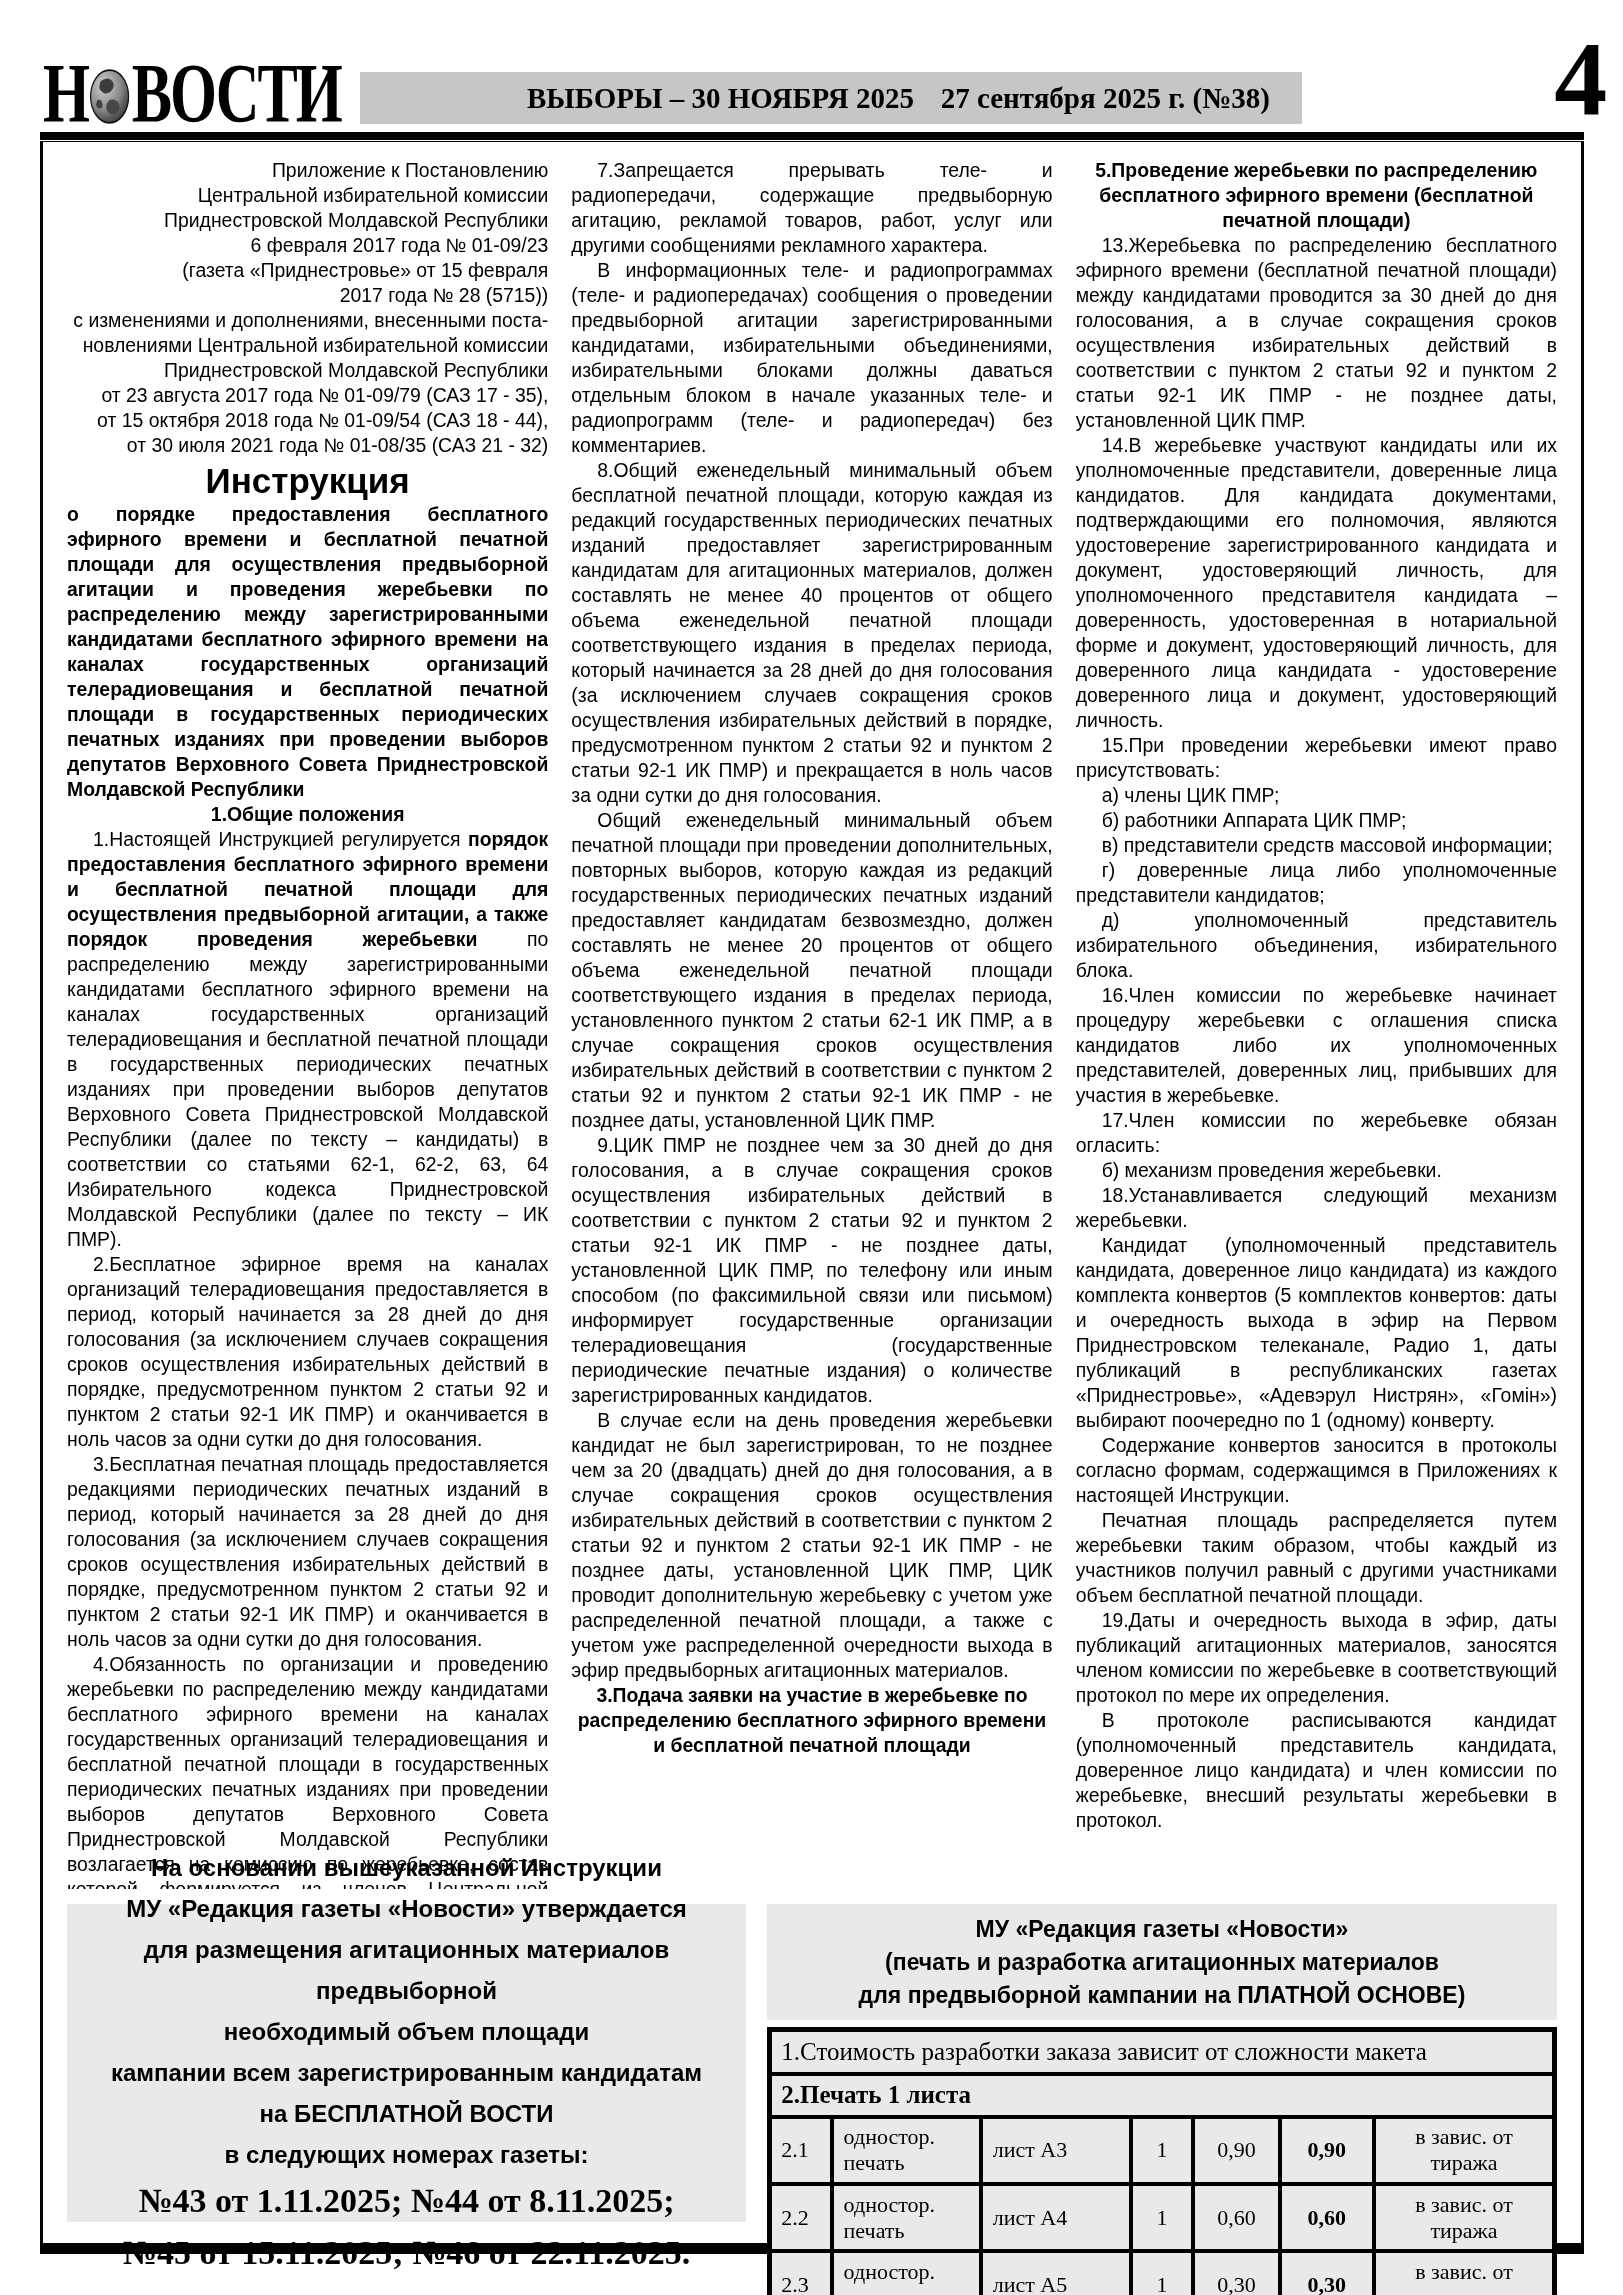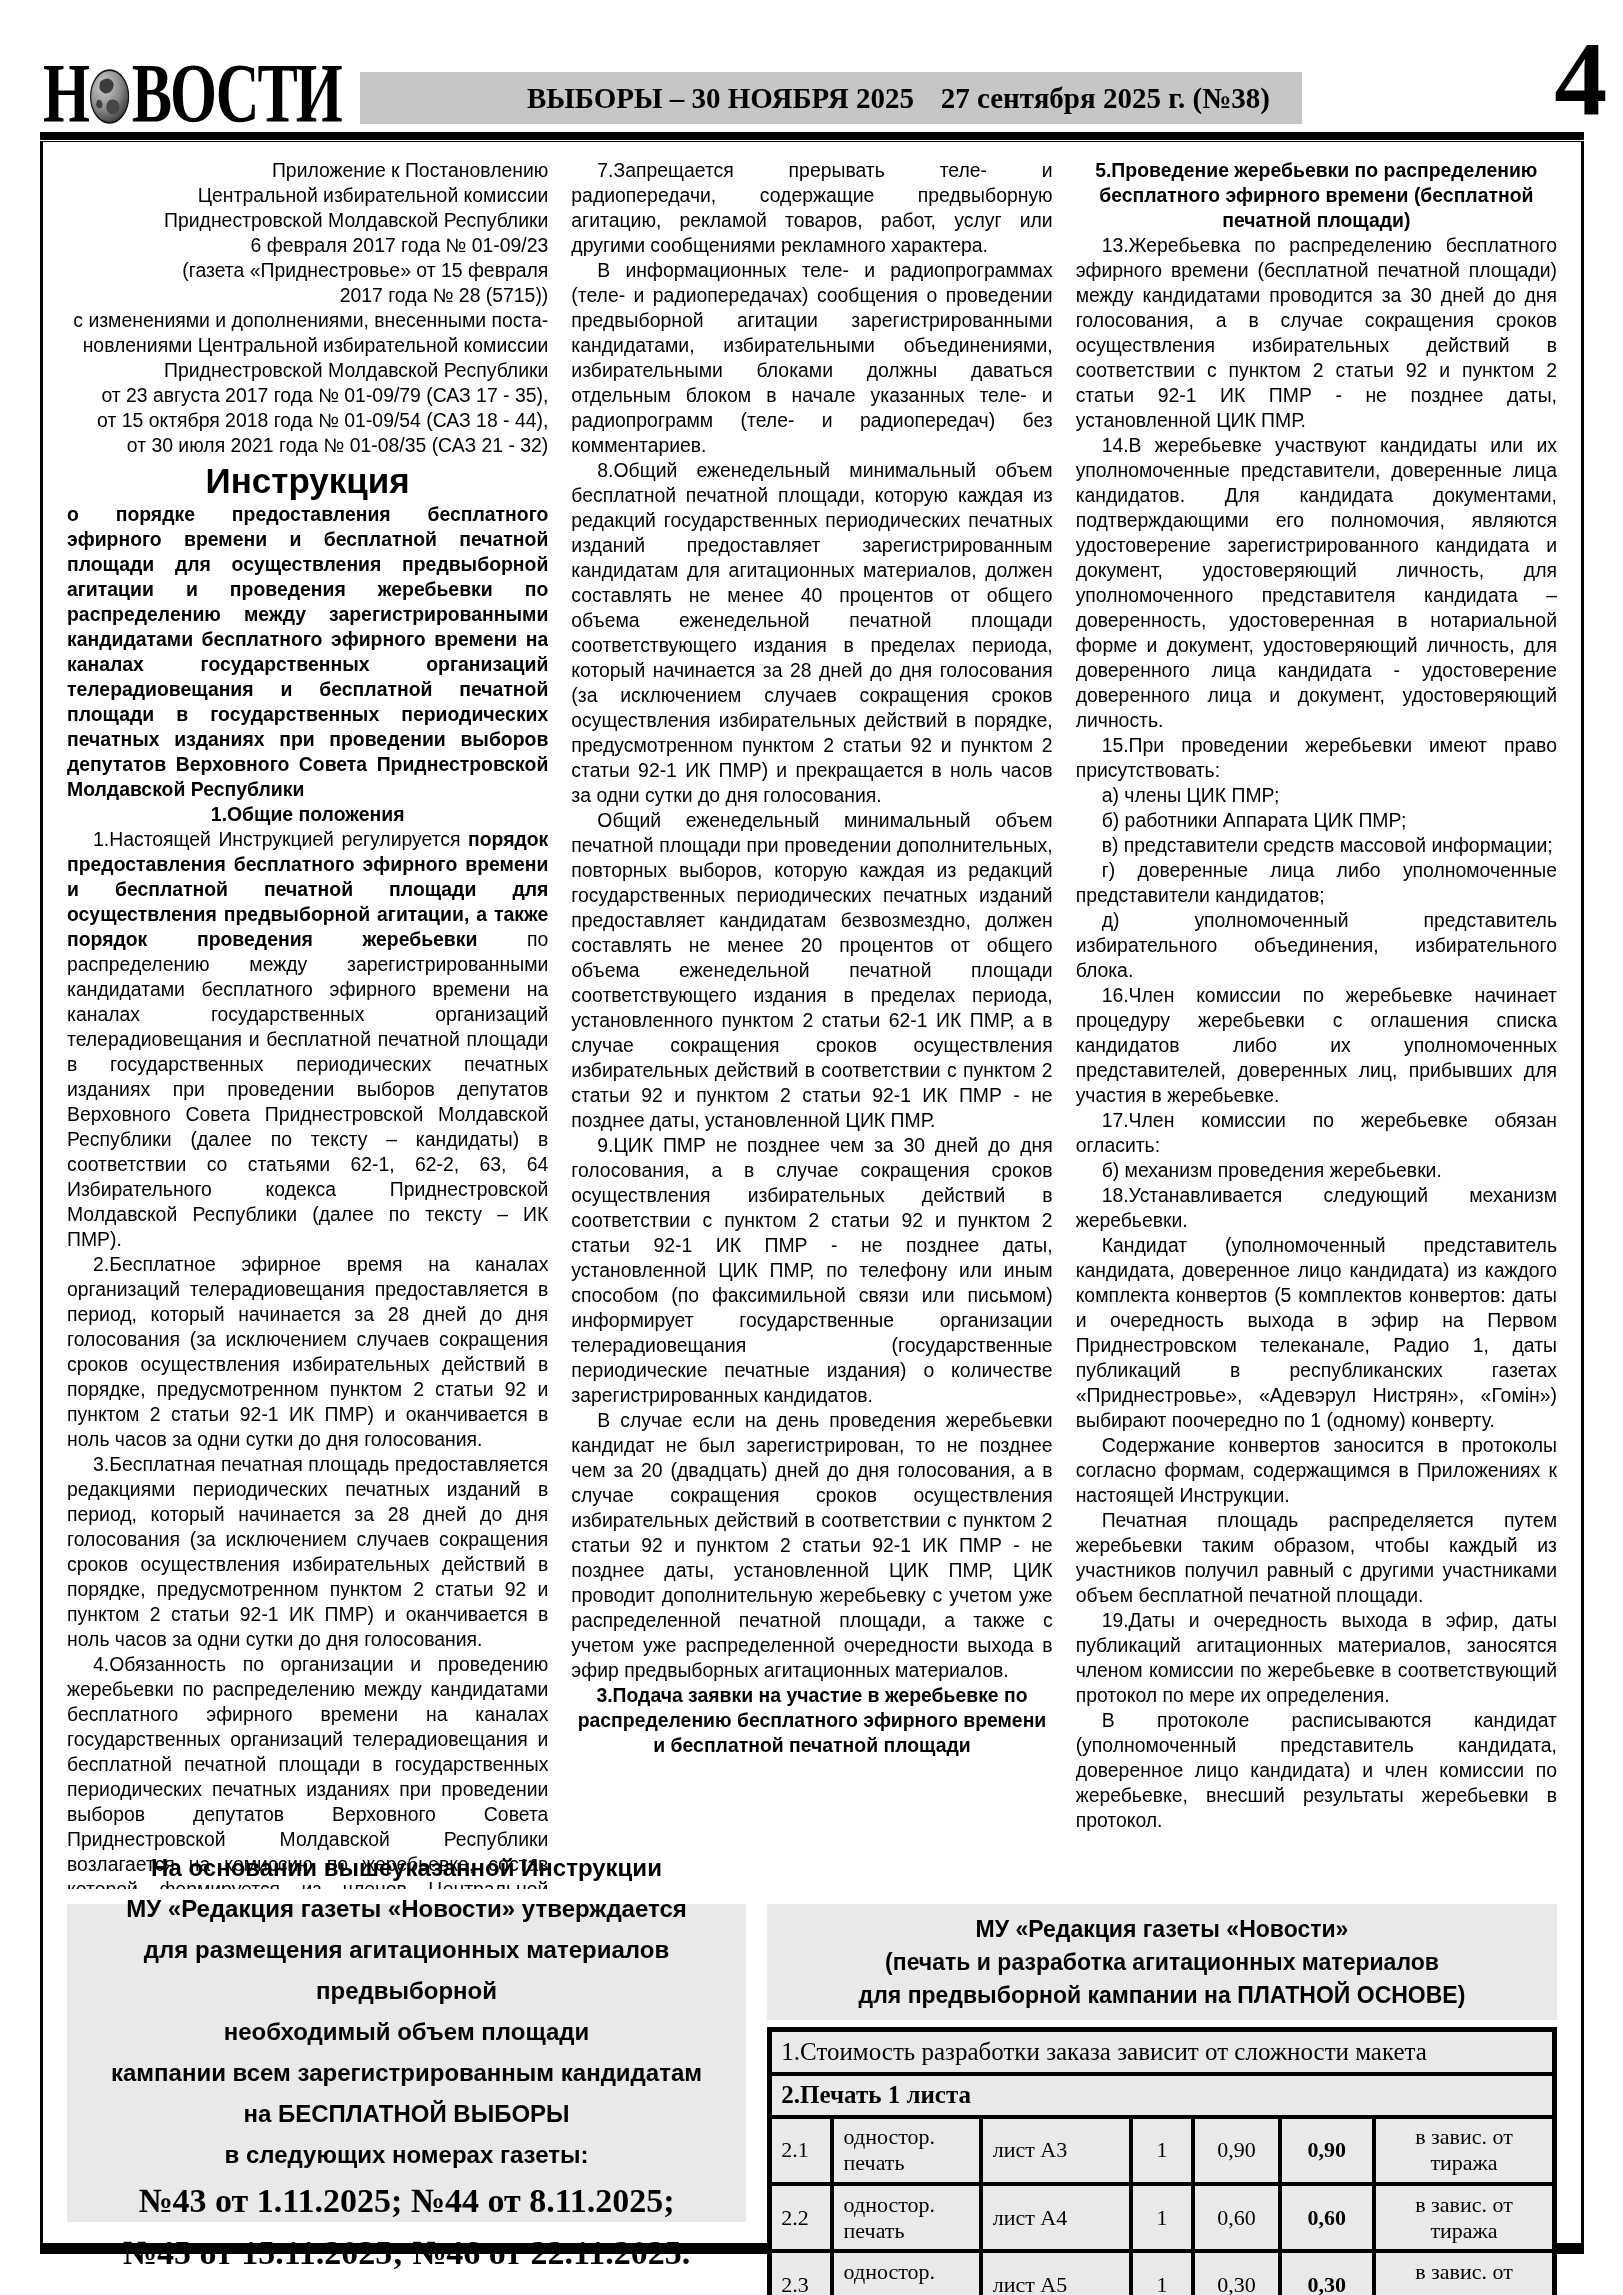--- a/index.html
+++ b/index.html
@@ -131,21 +131,21 @@
         </div>
     </div>
 
     <div class="bottom">
       <aside class="freebox">
           <div class="free-line">На основании вышеуказанной Инструкции</div>
           <div class="free-line">МУ «Редакция  газеты «Новости» утверждается</div>
           <div class="free-line">для размещения агитационных материалов предвыборной</div>
           <div class="free-line">необходимый объем площади</div>
           <div class="free-line">кампании всем зарегистрированным кандидатам</div>
-          <div class="free-line">на БЕСПЛАТНОЙ ВЫБОРЫ</div>
+          <div class="free-line">на БЕСПЛАТНОЙ ВОСТИ</div>
           <div class="free-line">в следующих номерах газеты:</div>
           <div class="free-line serif">№43 от 1.11.2025; №44 от 8.11.2025;</div>
           <div class="free-line serif">№45 от 15.11.2025; №46 от 22.11.2025.</div>
         </aside>
       <aside class="paidbox">
         <div class="paid-title">
             <div>МУ «Редакция газеты «Новости»</div>
             <div>(печать и разработка агитационных материалов</div>
             <div>для предвыборной кампании на ПЛАТНОЙ ОСНОВЕ)</div>
           </div>

